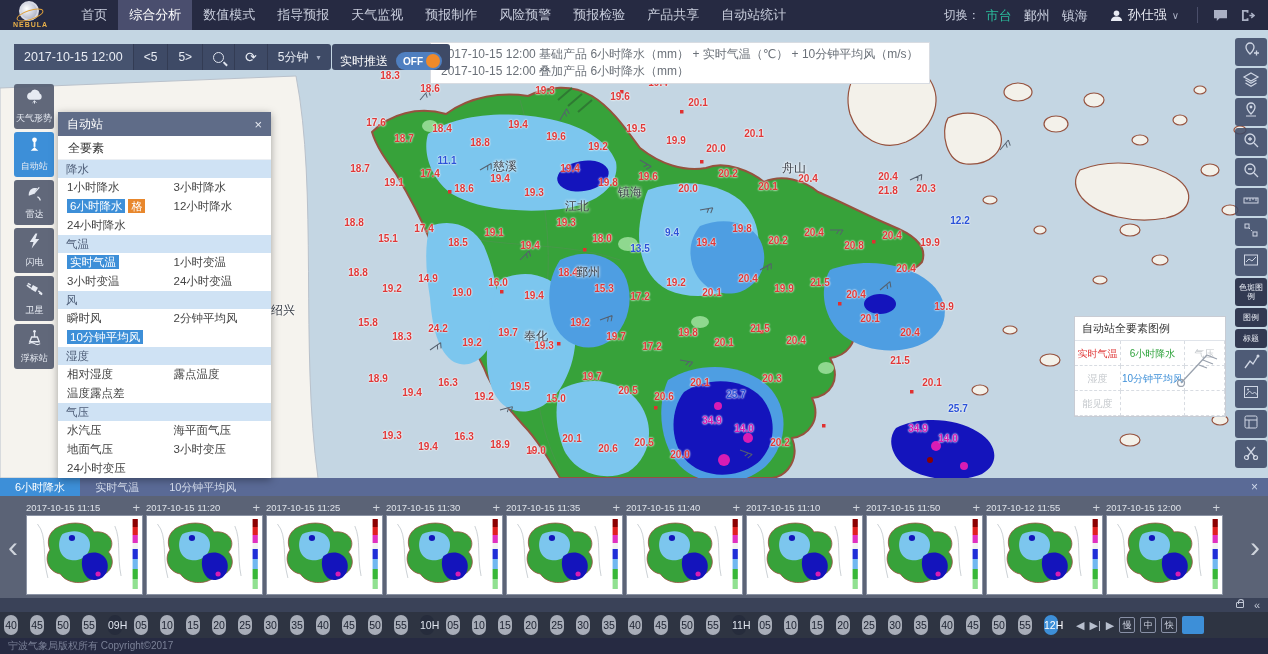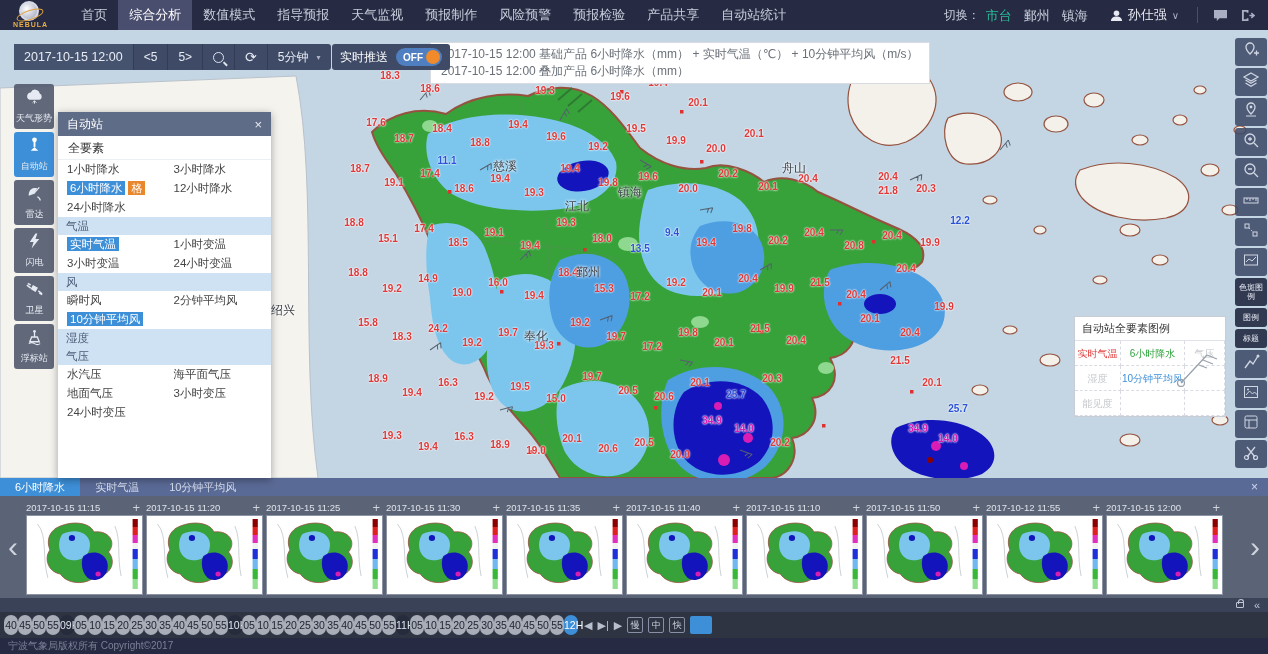--- a/index.html
+++ b/index.html
@@ -29,21 +29,21 @@
   .tb-divider{width:1px;height:16px;background:#4a4e6a;margin:0 8px}
   .top-icon{width:28px;height:30px;display:flex;align-items:center;justify-content:center;cursor:pointer}
 
   
   .toolbar{position:absolute;left:14px;top:44px;height:26px;display:flex;align-items:center;background:#3e4a66;border-radius:3px;z-index:45;color:#e8ecf4}
   .tb-cell{height:26px;display:flex;align-items:center;padding:0 10px;font-size:12px;border-right:1px solid #333c54;cursor:pointer;white-space:nowrap}
   .tb-cell:last-child{border-right:none}
   .tb-date{background:#46536f;font-size:12.5px}
   .mag{width:11px;height:11px;border:1.5px solid #dfe4ee;border-radius:50%;position:relative}
   .mag::after{content:"";position:absolute;width:5px;height:1.5px;background:#dfe4ee;left:9px;top:10px;transform:rotate(45deg)}
-  .push{position:absolute;left:332px;top:44px;height:26px;display:flex;align-items:center;background:#3e4a66;border-radius:3px;padding:0 8px;z-index:45}
+  .push{position:absolute;left:332px;top:44px;height:26px;display:flex;align-items:flex-end;background:#3e4a66;border-radius:3px;padding:0 8px;z-index:45}
   .push-label{color:#fff;font-size:12px;margin-right:8px}
   .toggle{width:46px;height:18px;background:#4f7fc0;border-radius:9px;display:flex;align-items:center;cursor:pointer;position:relative}
   .toggle .t-txt{color:#fff;font-size:10px;font-weight:bold;margin-left:7px}
   .toggle .knob{position:absolute;right:2px;width:14px;height:14px;border-radius:50%;background:#f08a2a}
 
   
   .infobox{position:absolute;left:430px;top:42px;background:#fff;border:1px solid #d8dce2;padding:3px 10px;font-size:12px;color:#6a7078;line-height:17px;z-index:35;white-space:nowrap}
 
   
   .sidebar{position:absolute;left:14px;top:84px;width:40px;z-index:48}
@@ -98,21 +98,21 @@
   .thumb svg{width:100%;height:100%;display:block}
 
   
   .lockbar{position:absolute;left:0;top:598px;width:1268px;height:14px;background:#3a4258;display:flex;align-items:center;justify-content:flex-end;z-index:20}
   .lock{width:8px;height:6px;border:1px solid #c0c6d4;border-radius:1px;position:relative;margin-right:10px;cursor:pointer}
   .lock::before{content:"";position:absolute;left:1px;top:-4px;width:4px;height:4px;border:1px solid #c0c6d4;border-bottom:none;border-radius:3px 3px 0 0}
   .collapse{color:#c0c6d4;font-size:11px;margin-right:8px;cursor:pointer;line-height:12px}
 
   
   .timeline{position:absolute;left:0;top:612px;width:1268px;height:26px;background:#2e3442;display:flex;align-items:center;padding-left:4px;z-index:20}
-  .t-cell{width:14px;height:20px;line-height:20px;margin-right:0;text-align:center;font-size:10.5px;background:#a8adb8;color:#1c2230;border-radius:8px;cursor:pointer;flex:none}
+  .t-cell{width:14px;height:20px;line-height:20px;margin-right:12px;text-align:center;font-size:10.5px;background:#a8adb8;color:#1c2230;border-radius:8px;cursor:pointer;flex:none}
   .t-cell.hour{background:#262c3c;color:#dfe4ee}
   .t-cell.activeH{background:#3d8fd8;color:#fff}
   .t-ctrls{display:flex;align-items:center;margin-left:6px;gap:5px}
   .t-ic{color:#b8bfce;font-size:11px;cursor:pointer;line-height:20px}
   .spd{width:16px;height:16px;line-height:15px;text-align:center;border:1px solid #8890a6;color:#d0d5e2;font-size:9px;border-radius:2px;cursor:pointer}
   .imgbtn{width:22px;height:18px;background:#3d8fd8;border-radius:2px;display:flex;align-items:center;justify-content:center;cursor:pointer}
 
   
   .footer{position:absolute;left:0;top:638px;width:1268px;height:16px;background:#262a42;color:#7a8096;font-size:10px;line-height:16px;padding-left:8px;z-index:20}
 </style>
@@ -470,20 +470,21 @@
       </div>
     </div>
 
   <div class="panel">
     <div class="panel-hd">
       <span>自动站</span>
       <span class="x">×</span>
     </div>
     <div class="p-all">全要素</div>
     <div id="panel-body">
+        <div class="p-sec">降水</div>
         <div class="p-items">
           <div class="p-item"><span>1小时降水</span></div>
           <div class="p-item"><span>3小时降水</span></div>
           <div class="p-item"><span class="sel">6小时降水</span><span class="badge">格</span></div>
           <div class="p-item"><span>12小时降水</span></div>
           <div class="p-item"><span>24小时降水</span></div>
         </div>
         <div class="p-sec">气温</div>
         <div class="p-items">
           <div class="p-item"><span class="sel">实时气温</span></div>
@@ -491,20 +492,25 @@
           <div class="p-item"><span>3小时变温</span></div>
           <div class="p-item"><span>24小时变温</span></div>
         </div>
         <div class="p-sec">风</div>
         <div class="p-items">
           <div class="p-item"><span>瞬时风</span></div>
           <div class="p-item"><span>2分钟平均风</span></div>
           <div class="p-item"><span class="sel">10分钟平均风</span></div>
         </div>
         <div class="p-sec">湿度</div>
+        <div class="p-items">
+          <div class="p-item"><span>相对湿度</span></div>
+          <div class="p-item"><span>露点温度</span></div>
+          <div class="p-item"><span>温度露点差</span></div>
+        </div>
         <div class="p-sec">气压</div>
         <div class="p-items">
           <div class="p-item"><span>水汽压</span></div>
           <div class="p-item"><span>海平面气压</span></div>
           <div class="p-item"><span>地面气压</span></div>
           <div class="p-item"><span>3小时变压</span></div>
           <div class="p-item"><span>24小时变压</span></div>
         </div>
       </div>
   </div>

